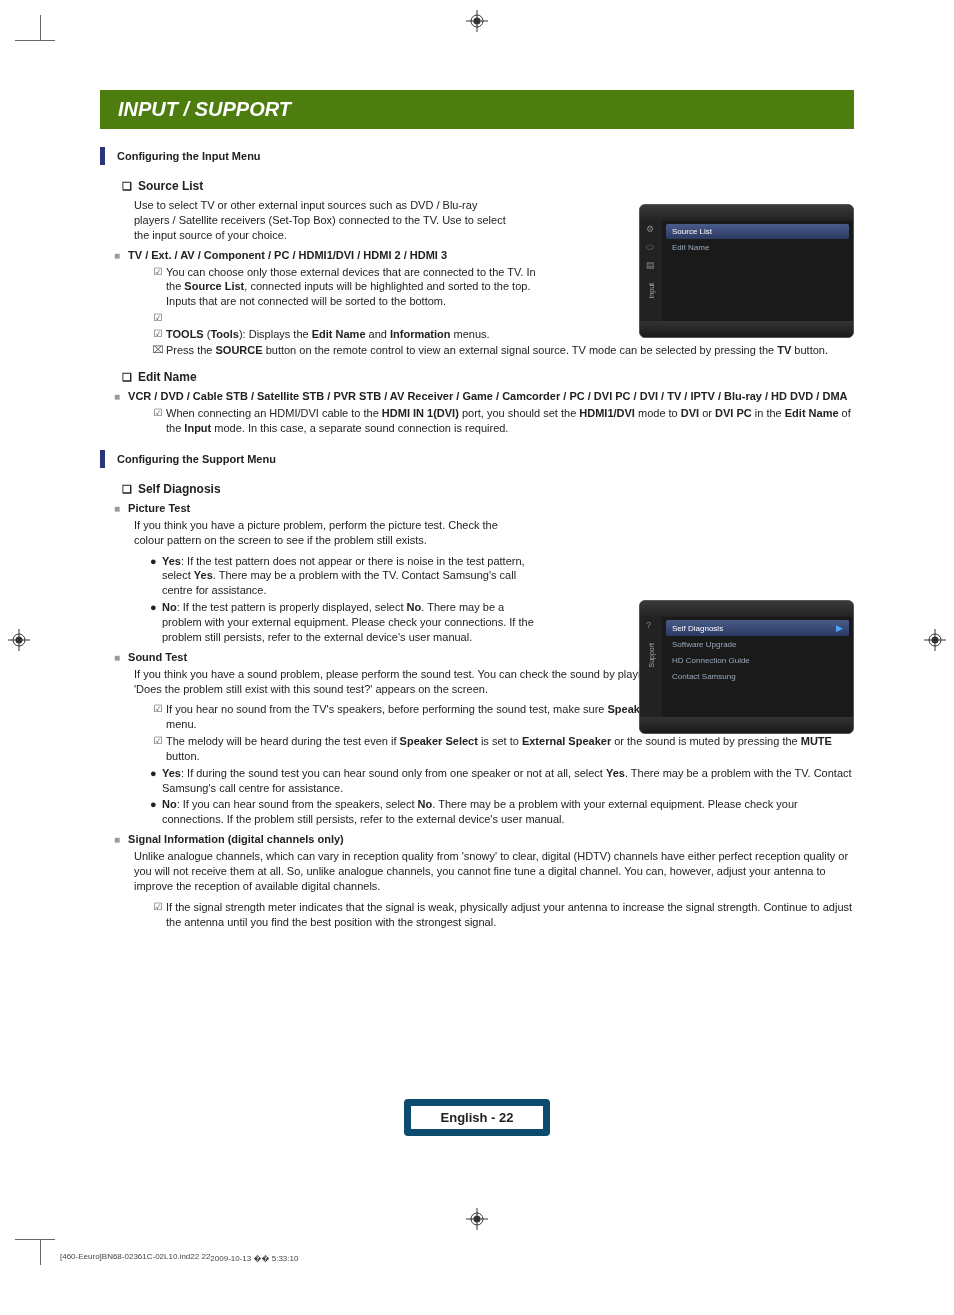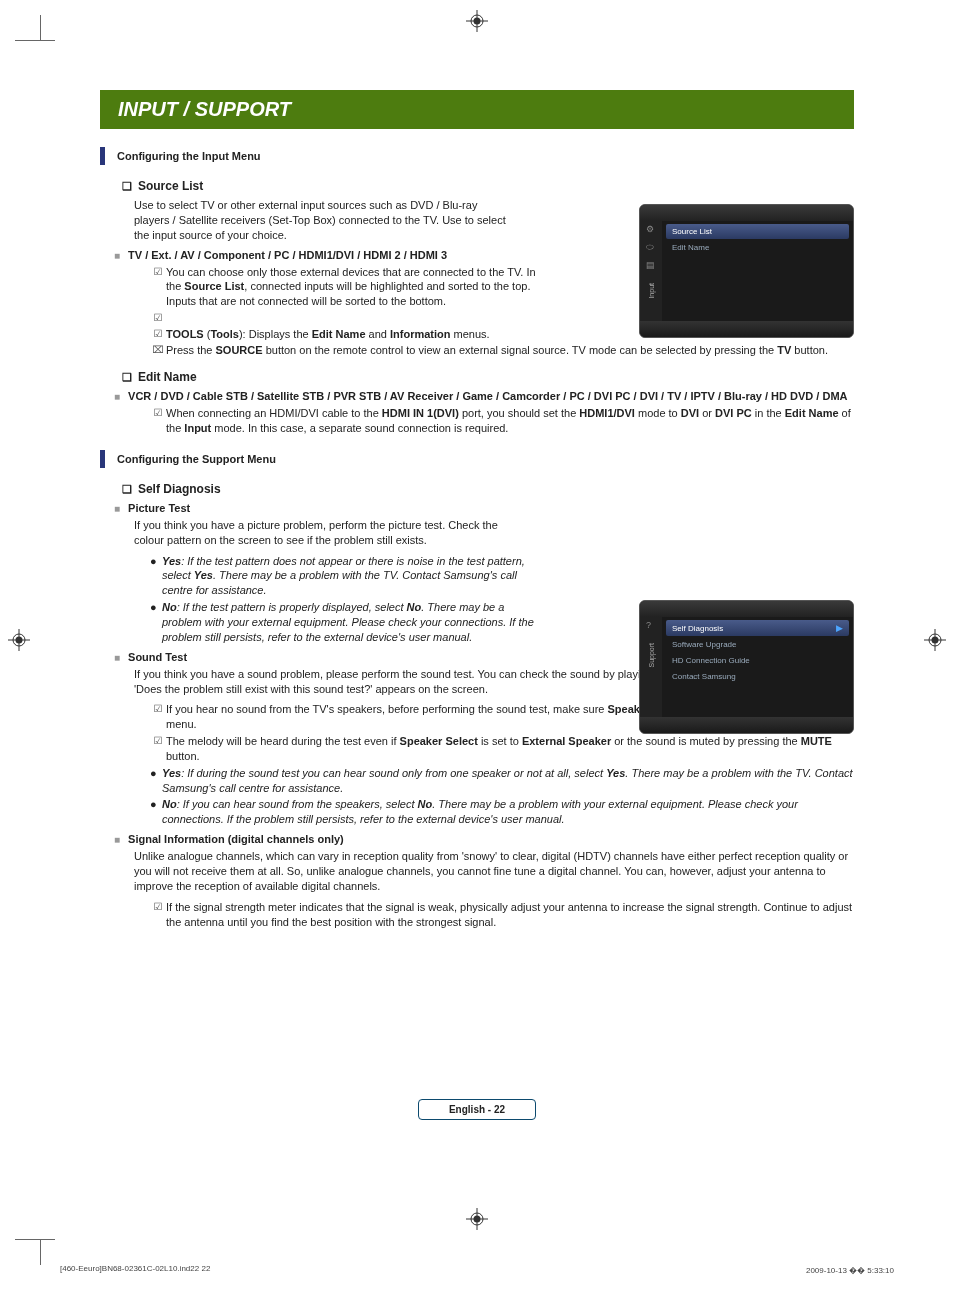--- a/index.html
+++ b/index.html
@@ -33,21 +33,21 @@
   .sub .sub-t { flex:1; }
 
   .note-row { margin: 2px 0 2px 34px; display: flex; line-height:1.35;}
   .note-row .ic { width: 16px; flex-shrink:0; text-align:center; font-size:10px; color:#555;}
   .note-row .txt { flex:1; }
 
   .indent2 .note-row { margin-left:50px; }
 
   .dot-row { margin:2px 0 2px 50px; display:flex; line-height:1.35;}
   .dot-row .dot{ width:12px; flex-shrink:0;}
-  .dot-row .txt{flex:1;font-style:italic;}
+  .dot-row .txt{flex:1;}
 
   b { font-weight: bold; }
 
   
   .osd { position: absolute; width: 215px; background: #1a1a1a; border:1px solid #555; border-radius:6px; color:#ddd; font-size:8px; overflow:hidden;}
   .osd-header{ height:16px; background:linear-gradient(#3a3a3a,#222);}
   .osd-body{ display:flex; height:100px;}
   .osd-side{ width:22px; background:#222; display:flex; flex-direction:column; align-items:center; padding-top:4px; gap:8px;}
   .osd-side .vtxt{ writing-mode:vertical-rl; transform:rotate(180deg); font-size:7px; color:#aaa; margin-top:4px;}
   .osd-side-ic{ width:10px;height:10px; color:#888; font-size:9px; line-height:1;}
@@ -57,23 +57,23 @@
   .osd-row.sel .arr{ color:#4da6ff; font-size:9px;}
   .osd-footer{ height:16px; background:linear-gradient(#333,#1a1a1a);}
 
   .osd1{ top:204px; right:100px;}
   .osd2{ top:600px; right:100px;}
 
   .limit1 .body-txt, .limit1 .note-row .txt { max-width:380px; }
   .limit2 .body-txt, .limit2 .dot-row .txt { max-width:380px; }
 
   .page-footer{ text-align:center; margin-top:170px; }
-  .page-footer .pill{ display:inline-block; border:1px solid #0c4a6e; border-radius:4px; padding:4px 30px; font-weight:bold; font-size:10px;}
-
-  .print-line{ position:absolute; bottom:5px; left:60px; right:60px; display:flex; justify-content:space-between; font-size:8px; color:#444;margin-top:9px;}
+  .page-footer .pill{ display:inline-block; border:7px solid #0c4a6e; border-radius:4px; padding:4px 30px; font-weight:bold; font-size:13px;}
+
+  .print-line{ position:absolute; bottom:17px; left:60px; right:60px; display:flex; justify-content:flex-start; font-size:8px; color:#444;margin-top:9px;}
 </style>
 </head>
 <body>
 
 <div class="crop-mark crop-top-left-v"></div>
 <div class="crop-mark crop-top-left-h"></div>
 <div class="crop-mark crop-bot-left-v"></div>
 <div class="crop-mark crop-bot-left-h"></div>
 
 <div class="reg-mark reg-top">

